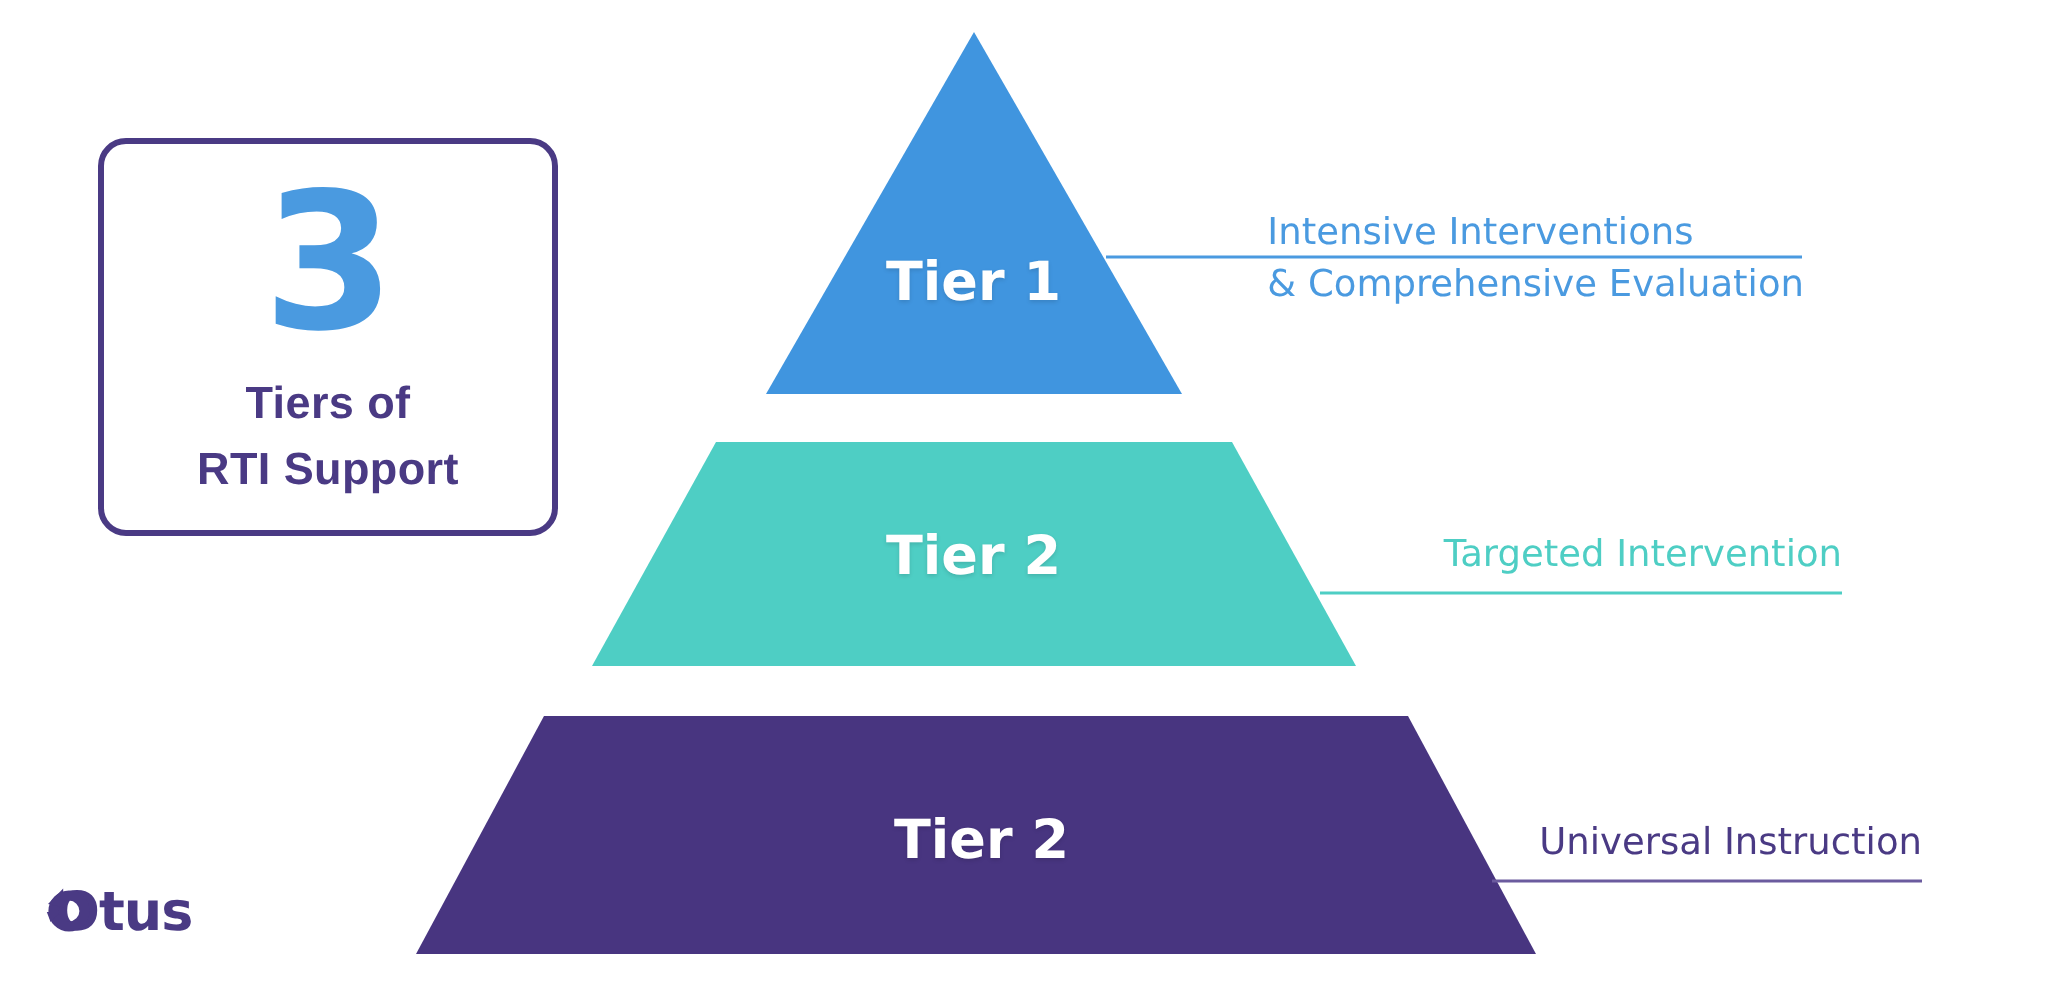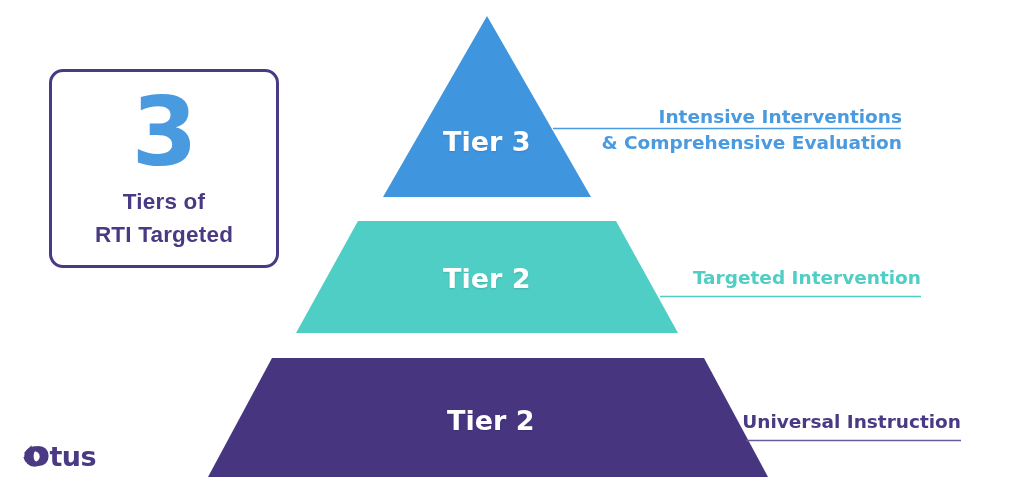--- a/index.html
+++ b/index.html
@@ -93,23 +93,22 @@
     text-shadow: 0 1px 2px rgba(0,0,0,0.13);
   }
   #tier3-caption { left: 443px; top: 126px; }
   #tier2-caption { left: 443px; top: 263px; }
   #tier1-caption { left: 447px; top: 405px; }
 
   
   .desc {
     position: absolute;
     font-family: "DejaVu Sans", sans-serif;
-    font-weight: bold;
+    font-weight: normal;
     white-space: nowrap;
-    text-align: right;
   }
   #desc3 {
     right: 122px;
     top: 104px;
     font-size: 18.5px;
     color: #4a9ae0;
     line-height: 1.42;
   }
   #desc3 .d-l1 { display: block; }
   #desc3 .d-l2 { display: block; }
@@ -125,21 +124,20 @@
     font-size: 18.5px;
     color: #4a3a84;
   }
 
   
   .logo {
     position: absolute;
     left: 22px;
     top: 443px;
     display: flex;
-    align-items: center;
   }
   .logo-mark {
     position: relative;
     width: 25px;
     height: 25px;
     margin-right: 1px;
   }
   .logo-text {
     font-family: "DejaVu Sans", sans-serif;
     font-size: 27px;
@@ -153,37 +151,37 @@
 </head>
 <body>
 
 <div id="stage">
 
   <div class="callout-box">
     <div class="big-number-wrap">
       <div class="big-number">3</div>
     </div>
     <div class="callout-line">Tiers of</div>
-    <div class="callout-line">RTI Targeted</div>
+    <div class="callout-line">RTI Support</div>
   </div>
 
   <svg class="pyramid" viewBox="0 0 1024 493">
 
     <polygon id="shape-tier1" points="272,358 704,358 768,477 208,477" fill="#483580"></polygon>
 
     <polygon id="shape-tier2" points="358,221 616,221 678,333 296,333" fill="#4ecec4"></polygon>
 
     <polygon id="shape-tier3" points="487,16 591,197 383,197" fill="#4095df"></polygon>
 
     <line id="rule-tier3" x1="553" y1="128.5" x2="901" y2="128.5" stroke="#4a9ae0" stroke-width="1.6"></line>
     <line id="rule-tier2" x1="660" y1="296.5" x2="921" y2="296.5" stroke="#4ecec4" stroke-width="1.6"></line>
     <line id="rule-tier1" x1="746" y1="440.5" x2="961" y2="440.5" stroke="#6b5b9e" stroke-width="1.6"></line>
   </svg>
 
-  <div class="tier-caption" id="tier3-caption">Tier 3</div>
+  <div class="tier-caption" id="tier3-caption">Tier 1</div>
   <div class="tier-caption" id="tier2-caption">Tier 2</div>
   <div class="tier-caption" id="tier1-caption">Tier 2</div>
 
   <div class="desc" id="desc3">
     <span class="d-l1">Intensive Interventions</span>
     <span class="d-l2">&amp; Comprehensive Evaluation</span>
   </div>
   <div class="desc" id="desc1">Universal Instruction</div>
   <div class="desc" id="desc2">Targeted Intervention</div>
 

